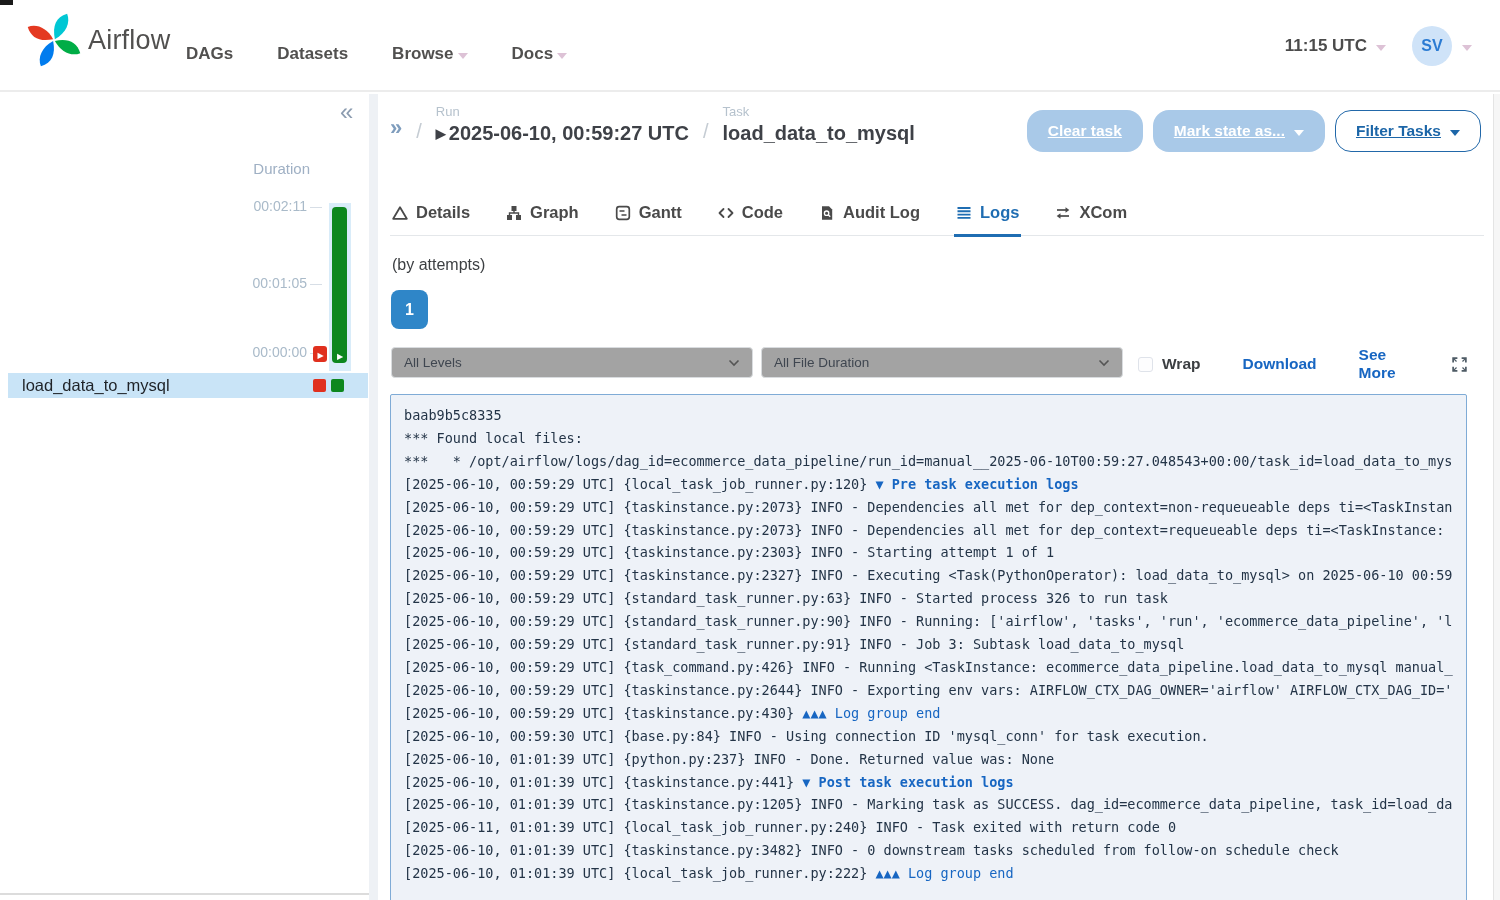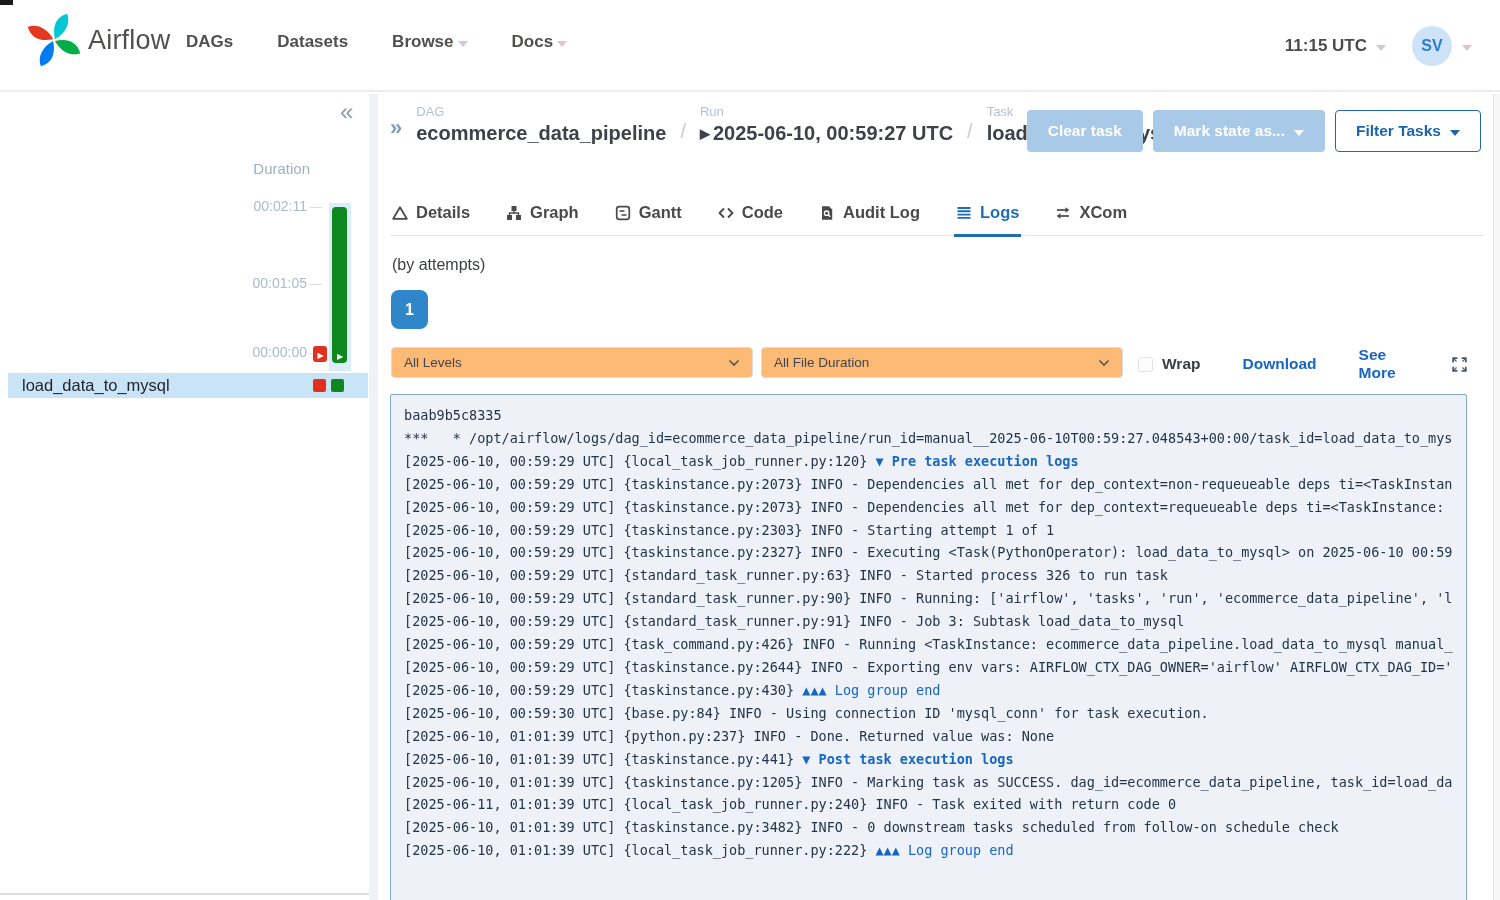--- a/index.html
+++ b/index.html
@@ -5,21 +5,21 @@
   * { margin:0; padding:0; box-sizing:border-box; }
   html,body { width:1500px; height:900px; overflow:hidden; background:#fff;
     font-family:"Liberation Sans", sans-serif; }
 
   
   .navbar { position:absolute; left:0; top:0; width:1500px; height:92px; background:#fff;
     border-bottom:2px solid #ececec; }
   .corner-artifact { position:absolute; left:0; top:0; width:13px; height:5px; background:#1a1a1a; }
   .brand { position:absolute; left:26px; top:12px; display:flex; align-items:center; gap:6px; }
   .brand-name { font-size:27px; color:#51504f; letter-spacing:0.2px; }
-  .nav-items { position:absolute; left:186px; top:4px; height:76px; display:flex; align-items:center; gap:44px; }
+  .nav-items { position:absolute; left:186px; top:16px; height:76px; display:flex; align-items:center; gap:44px; }
   .nav-item { font-size:17px; font-weight:bold; color:#51504f; display:flex; align-items:center; gap:4px; cursor:pointer; }
   .caret { width:0; height:0; border-left:5px solid transparent; border-right:5px solid transparent; border-top:6px solid #ddc2d6; margin-top:3px; }
   .nav-right { position:absolute; right:28px; top:0; height:92px; display:flex; align-items:center; gap:26px; }
   .clock { font-size:17px; font-weight:bold; color:#4b4b4b; display:flex; align-items:center; gap:9px; }
   .avatar-wrap { display:flex; align-items:center; gap:10px; }
   .avatar { width:40px; height:40px; border-radius:50%; background:#cfe3f8; color:#2b7bd3;
     font-size:16px; font-weight:bold; display:flex; align-items:center; justify-content:center; }
 
   
   .grid-panel { position:absolute; left:0; top:94px; width:370px; height:806px; background:#fff; }
@@ -48,40 +48,40 @@
   
   .main { position:absolute; left:378px; top:94px; width:1115px; height:806px; background:#fff; }
   .breadcrumb { position:absolute; left:12px; top:10px; display:flex; align-items:flex-end; gap:14px; }
   .bc-expand { font-size:22px; font-weight:bold; color:#7f9dbd; line-height:1; padding-bottom:6px; cursor:pointer; }
   .bc-group { display:flex; flex-direction:column; gap:3px; }
   .bc-label { font-size:13px; color:#b6c2cd; }
   .bc-value { font-size:20px; font-weight:bold; color:#3e4147; display:flex; align-items:center; gap:3px; }
   .bc-sep { font-size:20px; color:#c5ccd3; padding-bottom:2px; }
   .bc-play { font-size:13px; color:#3e4147; }
   .header-buttons { position:absolute; right:12px; top:16px; display:flex; gap:10px; }
-  .btn { height:42px; border-radius:4px; font-size:15.5px; font-weight:bold; display:flex; align-items:center;
-    justify-content:center; gap:9px; cursor:pointer; border:none; font-family:inherit; }
+  .btn { height:42px; border-radius:16px; font-size:15.5px; font-weight:bold; display:flex; align-items:center;
+    justify-content:center; gap:9px; cursor:pointer; border:none; font-family:inherit;text-decoration:underline; }
   .btn-muted { background:#a9c9e8; color:#fff; padding:0 21px; }
   .btn-outline { background:#fff; color:#1c66a8; border:1.5px solid #2268a9; padding:6px 20px; }
   .caret-white { border-top-color:#fff; }
   .caret-blue { border-top-color:#1c66a8; }
 
   
   .tabs { position:absolute; left:12px; top:99px; width:1094px; display:flex; gap:32px; border-bottom:1px solid #e4e7ea; }
   .tab { display:flex; align-items:center; gap:8px; font-size:16.5px; font-weight:bold; color:#4a4a4a;
     padding:10px 2px 13px 2px; cursor:pointer; position:relative; }
   .tab svg { flex:0 0 auto; }
   .tab.active { color:#1f6db2; }
   .tab.active::after { content:""; position:absolute; left:0; right:0; bottom:-2px; height:3px; background:#1f6db2; }
 
   
   .by-attempts { position:absolute; left:14px; top:162px; font-size:16px; color:#3c3f42; }
   .attempt-btn { position:absolute; left:13px; top:196px; width:37px; height:39px; background:#2f86c8; color:#fff;
     border-radius:8px; font-size:16px; font-weight:bold; display:flex; align-items:center; justify-content:center; cursor:pointer; }
-  .select { position:absolute; top:253px; width:362px; height:31px; background:#fdba74; border:1px solid #d9dcdf;
+  .select { position:absolute; top:253px; width:362px; height:31px; background:#a3a3a3; border:1px solid #d9dcdf;
     border-radius:4px; display:flex; align-items:center; justify-content:space-between; padding:0 12px;
     font-size:13.5px; color:#3f4650; cursor:pointer; }
   .select-levels { left:13px; } .select-sources { left:383px; }
   .log-controls { position:absolute; left:760px; top:252px; width:330px; display:flex; align-items:center;
     justify-content:flex-end; gap:42px; }
   .wrap-ctl { display:flex; align-items:center; gap:9px; cursor:pointer; }
   .checkbox { width:15px; height:15px; border:1.5px solid #dfe3ea; border-radius:3px; background:#fdfdfe; }
   .wrap-label { font-size:15.5px; font-weight:bold; color:#3c3f42; }
   .link-btn { font-size:15.5px; font-weight:bold; color:#1766c2; cursor:pointer; }
   .expand-btn { color:#4f5c66; cursor:pointer; display:flex; }
@@ -158,24 +158,20 @@
   </div>
   <div class="grid-hscroll"></div>
 </div>
 <div class="panel-gap"></div>
 <div class="page-scrollbar"></div>
 
 <div class="main">
 
   <div class="breadcrumb">
     <span class="bc-expand">»</span>
-    <div class="bc-group">
-      <span class="bc-label">DAG</span>
-      <span class="bc-value">ecommerce_data_pipeline</span>
-    </div>
     <span class="bc-sep">/</span>
     <div class="bc-group">
       <span class="bc-label">Run</span>
       <span class="bc-value">
         <span class="bc-play">▶</span>
         <span>2025-06-10, 00:59:27 UTC</span>
       </span>
     </div>
     <span class="bc-sep">/</span>
     <div class="bc-group">
@@ -279,20 +275,21 @@
       <svg width="17" height="17" viewBox="0 0 16 16">
         <path d="M2 6 V2 h4 M10 2 h4 v4 M14 10 v4 h-4 M6 14 H2 v-4" fill="none" stroke="currentColor" stroke-width="1.6"></path>
         <path d="M2 2 l3.2 3.2 M14 2 l-3.2 3.2 M14 14 l-3.2-3.2 M2 14 l3.2-3.2" stroke="currentColor" stroke-width="1.2"></path>
       </svg>
     </span>
   </div>
 
   <div class="log-panel">
     <div id="log-lines">
         <div class="log-line"><span>baab9b5c8335</span></div>
+        <div class="log-line"><span>*** Found local files:</span></div>
         <div class="log-line"><span>***   * /opt/airflow/logs/dag_id=ecommerce_data_pipeline/run_id=manual__2025-06-10T00:59:27.048543+00:00/task_id=load_data_to_mysql/attempt=1.log</span></div>
         <div class="log-line"><span>[2025-06-10, 00:59:29 UTC] {local_task_job_runner.py:120} </span><span class="lg-link lg-bold">▼ Pre task execution logs</span></div>
         <div class="log-line"><span>[2025-06-10, 00:59:29 UTC] {taskinstance.py:2073} INFO - Dependencies all met for dep_context=non-requeueable deps ti=&lt;TaskInstance: ecommerce_data_pipelin</span></div>
         <div class="log-line"><span>[2025-06-10, 00:59:29 UTC] {taskinstance.py:2073} INFO - Dependencies all met for dep_context=requeueable deps ti=&lt;TaskInstance: ecommerce_data_pipeline.lo</span></div>
         <div class="log-line"><span>[2025-06-10, 00:59:29 UTC] {taskinstance.py:2303} INFO - Starting attempt 1 of 1</span></div>
         <div class="log-line"><span>[2025-06-10, 00:59:29 UTC] {taskinstance.py:2327} INFO - Executing &lt;Task(PythonOperator): load_data_to_mysql&gt; on 2025-06-10 00:59:27.048543+00:00</span></div>
         <div class="log-line"><span>[2025-06-10, 00:59:29 UTC] {standard_task_runner.py:63} INFO - Started process 326 to run task</span></div>
         <div class="log-line"><span>[2025-06-10, 00:59:29 UTC] {standard_task_runner.py:90} INFO - Running: ['airflow', 'tasks', 'run', 'ecommerce_data_pipeline', 'load_data_to_mysql', 'manua</span></div>
         <div class="log-line"><span>[2025-06-10, 00:59:29 UTC] {standard_task_runner.py:91} INFO - Job 3: Subtask load_data_to_mysql</span></div>
         <div class="log-line"><span>[2025-06-10, 00:59:29 UTC] {task_command.py:426} INFO - Running &lt;TaskInstance: ecommerce_data_pipeline.load_data_to_mysql manual__2025-06-10T00:59:27.04854</span></div>

